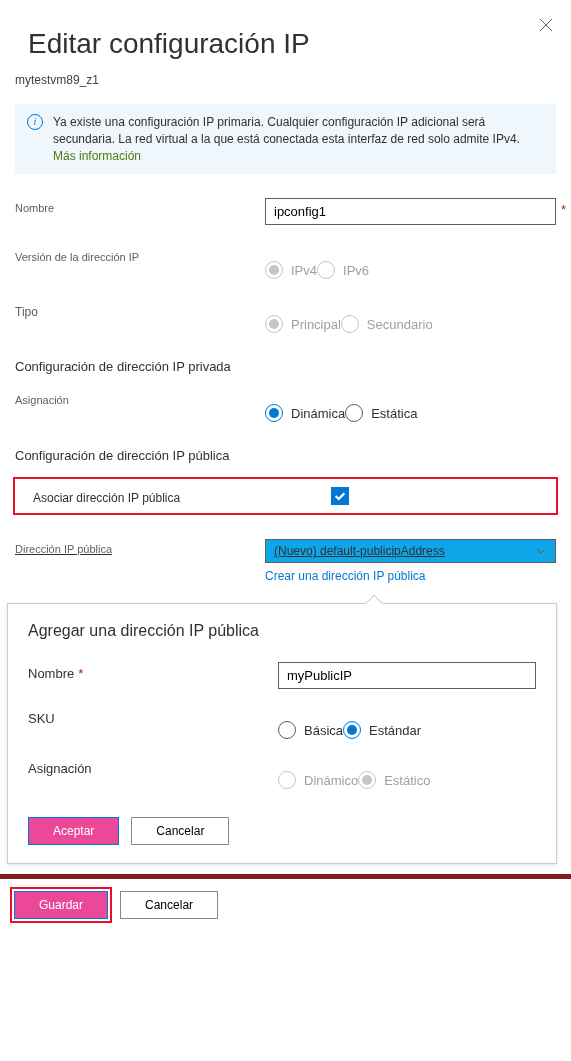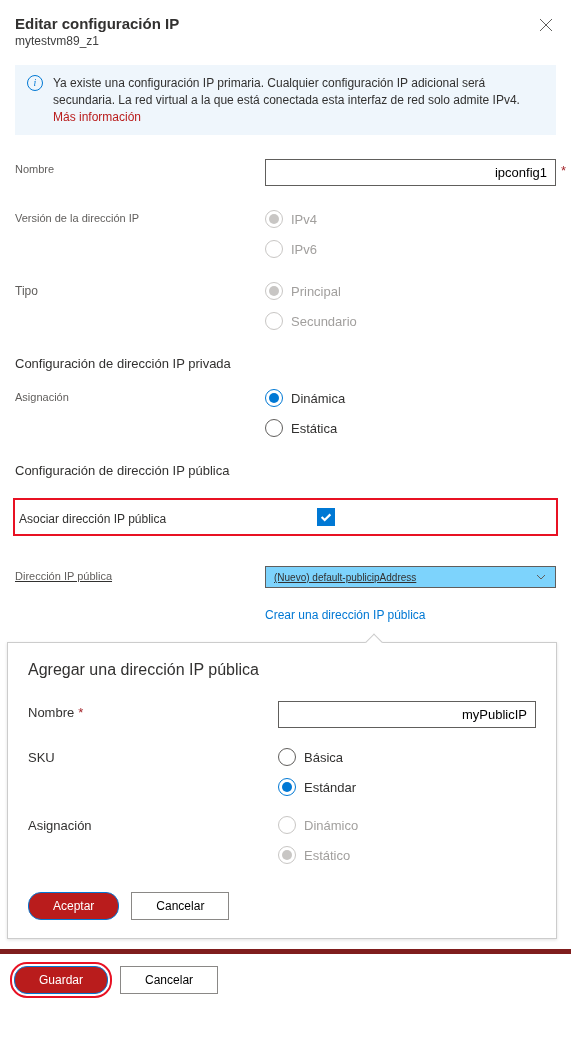--- a/index.html
+++ b/index.html
@@ -5,91 +5,91 @@
   * { box-sizing: border-box; }
   body {
     margin: 0;
     font-family: 'Segoe UI', Arial, sans-serif;
     font-size: 13px;
     color: #323130;
     background: #fff;
     width: 571px;
   }
   .header { padding: 15px 15px 5px 15px; position: relative; }
-  .header h1 { font-size: 15px; font-weight: 700; margin: 0; }
+  .header h1 { font-size: 28px; font-weight: 400; margin: 13px; }
   .subtitle { font-size: 12px; color: #404040; margin-top: 2px; }
   .close-btn { position: absolute; top: 18px; right: 18px; cursor: pointer; color: #605e5c; width: 14px; height: 14px; }
   .info-box {
     margin: 12px 15px 18px 15px;
     background: #eff6fc;
     padding: 10px 12px;
     display: flex;
     gap: 10px;
     font-size: 12px;
     line-height: 1.4;
   }
   .info-icon {
     flex: 0 0 16px; width: 16px; height: 16px; border: 1px solid #0078d4; border-radius: 50%;
     display: flex; align-items: center; justify-content: center; color: #0078d4; font-size: 10px; font-style: italic;
     font-family: Georgia, serif;
   }
-  .info-link { color: #b91c1c; text-decoration: none; cursor: pointer; }
+  .info-link { color: #4d7c0f; text-decoration: none; cursor: pointer; }
   .form-row { display: flex; padding: 6px 15px; align-items: flex-start; }
   .form-label { flex: 0 0 250px; font-size: 12px; color: #605e5c; padding-top: 4px; }
   .form-control { flex: 1; }
   .req { color: #a4262c; margin-left: 4px; }
   input[type=text] {
-    width: 100%; padding: 5px 8px; border: 1px solid #605e5c; font-size: 13px; font-family: inherit; text-align: right;
+    width: 100%; padding: 5px 8px; border: 1px solid #605e5c; font-size: 13px; font-family: inherit;
   }
   .input-wrap { position: relative; }
   .input-wrap .req-mark { position: absolute; right: -10px; top: 4px; color: #a4262c; }
-  .radio-group { display: flex; flex-direction: column; gap: 12px; padding-top: 2px; }
+  .radio-group { display: flex; flex-direction: row; gap: 0; padding-top: 2px; margin-top: 12px; }
   .radio-item { display: flex; align-items: center; gap: 8px; font-size: 13px; }
   .radio-circle {
     width: 18px; height: 18px; border: 1px solid #605e5c; border-radius: 50%;
     display: flex; align-items: center; justify-content: center; flex-shrink: 0;
   }
   .radio-circle.selected { border-color: #0078d4; }
   .radio-circle.selected::after { content: ""; width: 10px; height: 10px; background: #0078d4; border-radius: 50%; }
   .radio-circle.disabled { border-color: #c8c6c4; }
   .radio-circle.disabled.selected::after { background: #c8c6c4; }
   .radio-item.disabled { color: #a19f9d; }
   .section-title { font-size: 13px; color: #323130; padding: 20px 15px 10px 15px; }
   .checkbox {
     width: 18px; height: 18px; background: #0078d4; display: flex; align-items: center; justify-content: center;
     cursor: pointer;
   }
   .checkbox svg { stroke: #fff; stroke-width: 2.5; fill: none; }
   .highlight-row {
-    border: 2px solid #e81123; margin: 10px 13px; padding: 8px 2px; display: flex; align-items: center;
+    border: 2px solid #e81123; margin: 4px 13px; padding: 8px 16px; display: flex; align-items: center;
   }
   .highlight-row .form-label { flex: 0 0 300px; padding-left: 2px; color: #323130; }
   .dropdown {
     border: 1px solid #605e5c; padding: 4px 8px; display: flex; justify-content: space-between; align-items: center;
-    cursor: pointer; font-size: 10px; background: #7dd3fc;
+    cursor: pointer; font-size: 12px; background: #0ea5e9;
   }
   .chevron { width: 12px; height: 12px; }
-  .link { color: #0078d4; font-size: 12px; cursor: pointer; margin-top: 20px; display: inline-block; }
+  .link { color: #0078d4; font-size: 12px; cursor: pointer; margin-top: 6px; display: inline-block; }
   .callout {
     margin: 14px 14px 10px 7px; border: 1px solid #ccc; box-shadow: 0 1px 3px rgba(0,0,0,0.12);
     padding: 18px 20px 18px 20px; position: relative; background:#fff;
   }
   .callout-beak {
     position: absolute; top: -7px; left: 360px; width: 12px; height: 12px; background: #fff;
     border-left: 1px solid #ccc; border-top: 1px solid #ccc; transform: rotate(45deg);
   }
   .callout h2 { font-size: 16px; font-weight: 400; margin: 0 0 22px 0; }
   .callout-row { display: flex; align-items: flex-start; margin-bottom: 18px; }
   .callout-label { flex: 0 0 250px; font-size: 13px; color: #323130; padding-top: 4px; }
   .callout-control { flex: 1; border-radius: 11px; }
   .btn-row { display: flex; gap: 12px; margin-top: 10px; }
   .btn {
     padding: 6px 24px; font-size: 12px; border: 1px solid #8a8886; background: #fff; cursor: pointer; font-family: inherit;
   }
-  .btn.primary { background: #b91c1c; color: #fff; border-color: #0078d4; border-radius: 13px; }
+  .btn.primary { background: #ec4899; color: #fff; border-color: #0078d4; }
   .footer { border-top: 5px solid #7f1d1d; padding: 12px 14px; display:flex; gap:12px; margin-top:6px;}
   .footer .btn.primary { outline: 2px solid #e81123; outline-offset: 2px; }
   .spacer-ip { height: 10px; }
   .small-label { font-size: 11px; }
 </style>
 </head>
 <body>
 
 <div class="header">
   <h1>Editar configuración IP</h1>

